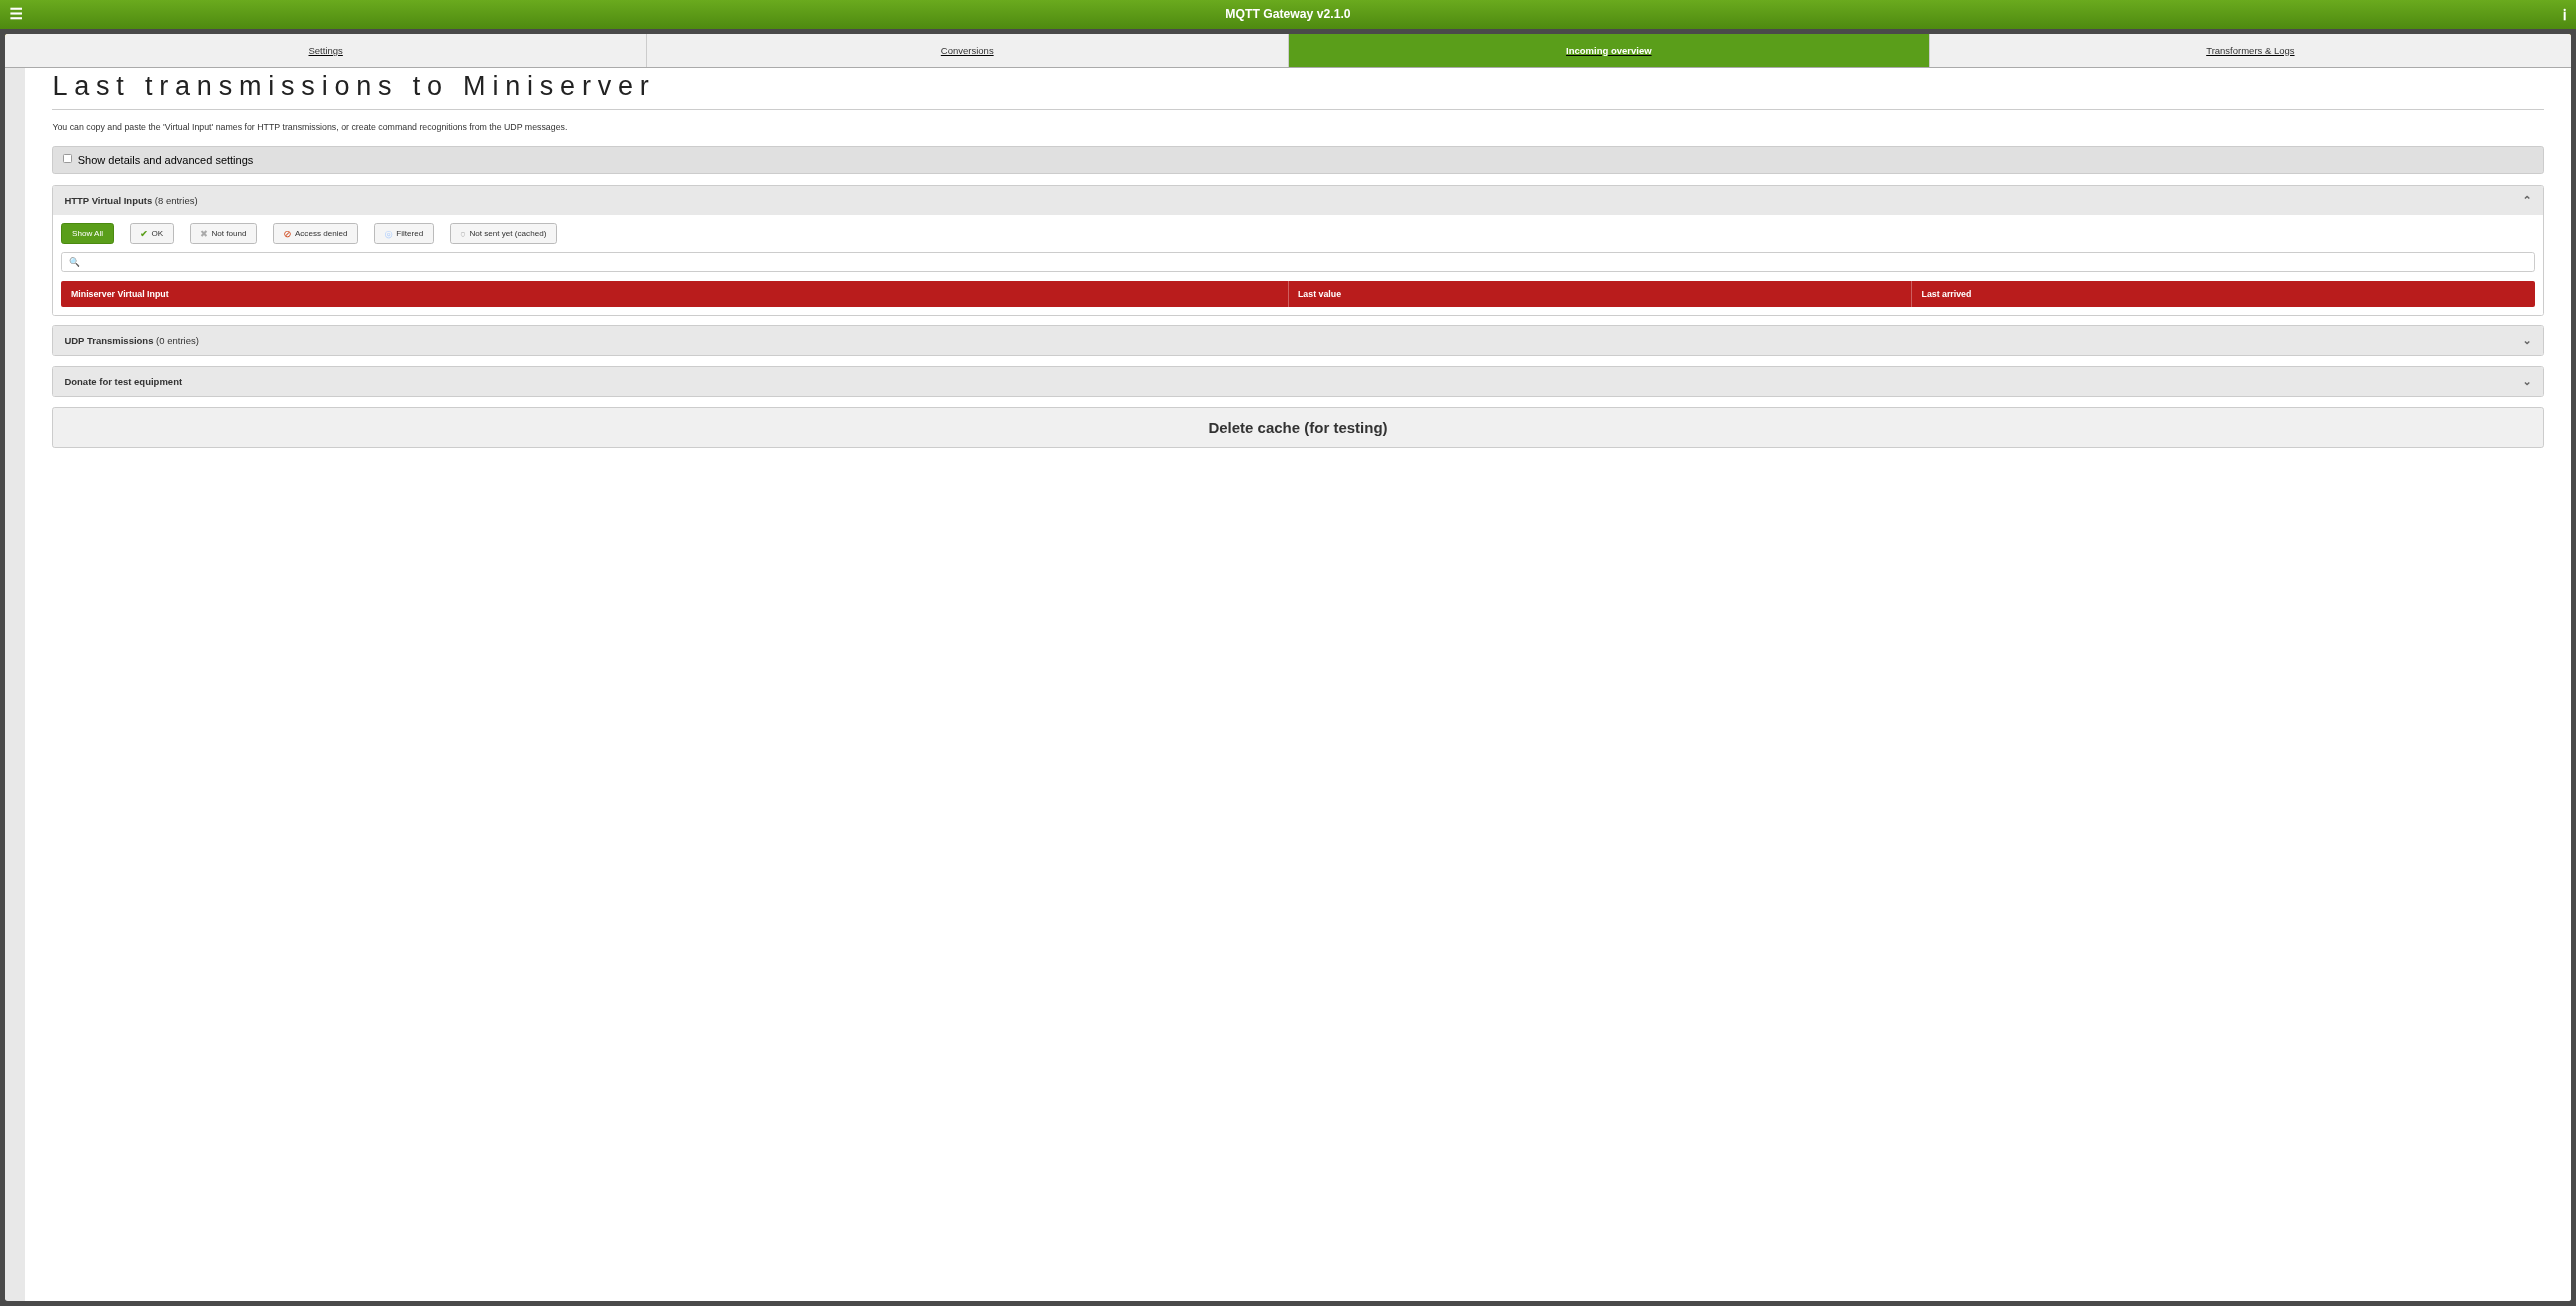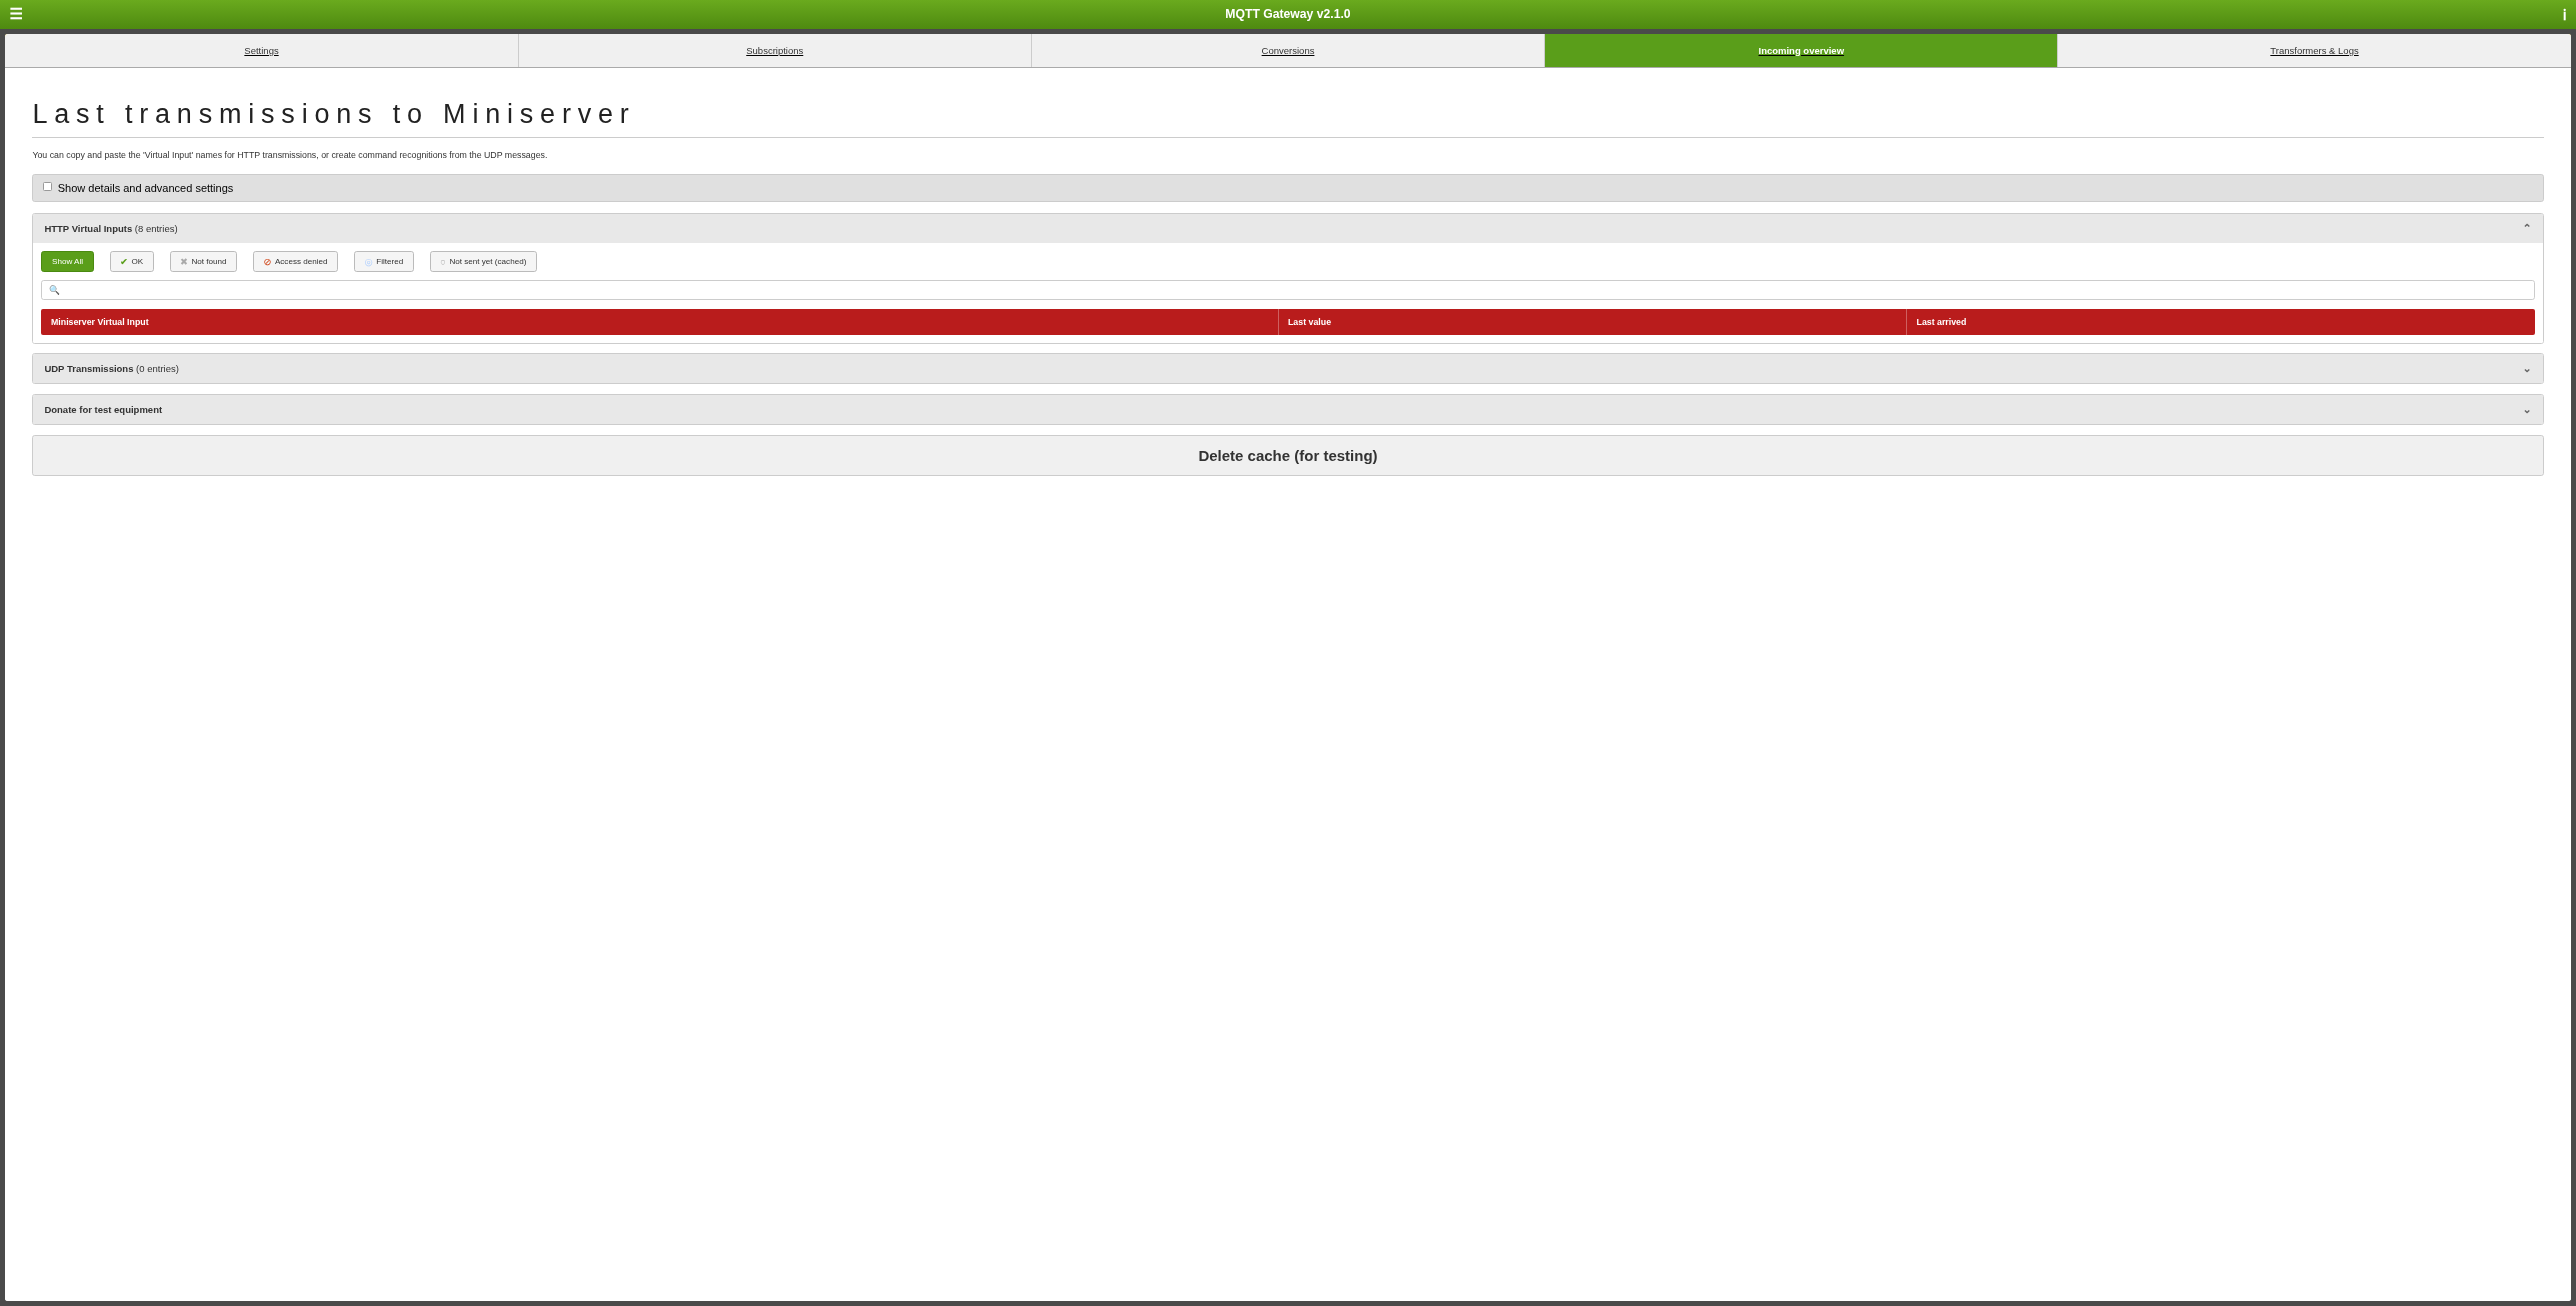--- a/index.html
+++ b/index.html
@@ -72,22 +72,23 @@
       border-right: none;
     }
     .nav-tab.active {
       background: #5a9e1a;
       color: white;
       font-weight: bold;
     }
     #content-area {
       background: white;
       flex: 1;
-      padding: 31px 27px;
+      padding: 3px 27px;
       overflow-y: auto;
+      margin-left: 20px;
     }
     #page-title {
       font-size: 27px;
       font-weight: 300;
       letter-spacing: 6.8px;
       color: #222;
       margin-bottom: 11px;
       border-bottom: 0.7px solid #ccc;
       padding-bottom: 6.8px;
     }
@@ -239,21 +240,20 @@
 <div id="header-bar">
   <span id="menu-icon">☰</span>
   <span>MQTT Gateway v2.1.0</span>
   <span id="info-icon">ℹ</span>
 </div>
 
 <div id="main-container">
 
   <div id="nav-tabs">
     <div class="nav-tab">Settings</div>
-    <div class="nav-tab">Subscriptions</div>
     <div class="nav-tab">Conversions</div>
     <div class="nav-tab active">Incoming overview</div>
     <div class="nav-tab">Transformers &amp; Logs</div>
   </div>
 
   <div id="content-area">
 
     <h1 id="page-title">Last transmissions to Miniserver</h1>
 
 

